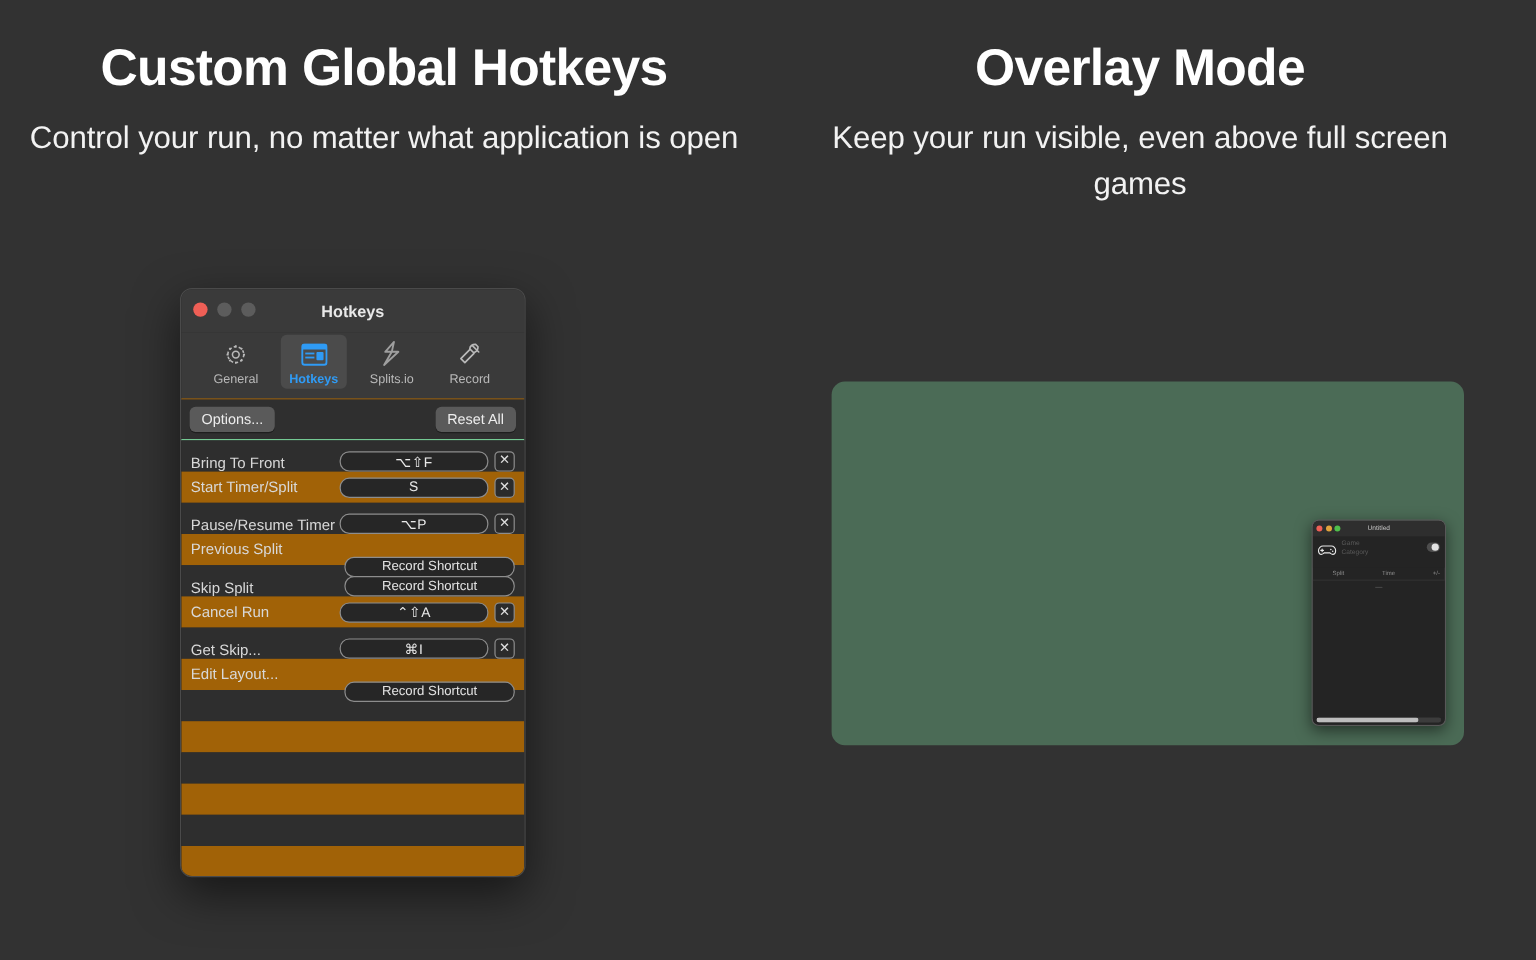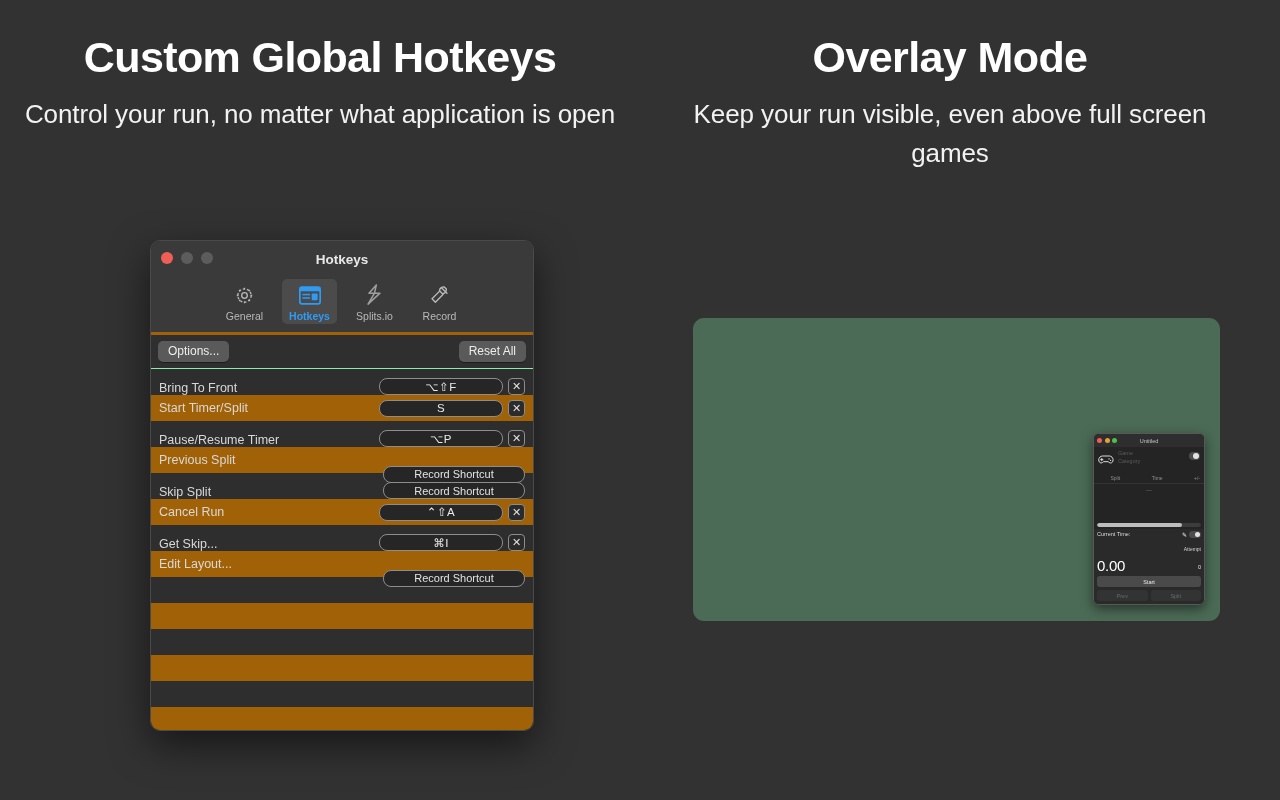--- a/index.html
+++ b/index.html
@@ -28,21 +28,21 @@
     font-weight: 400;
     line-height: 1.48;
     margin-top: 14px;
     letter-spacing: -0.1px;
   }
 
   
   .hk-window {
     position: absolute;
     left: 150px; top: 240px;
-    width: 384px; height: 491px;
+    width: 288px; height: 491px;
     background: #2b2b2b;
     border-radius: 10px;
     border: 1px solid #4a4a4a;
     box-shadow: 0 14px 38px rgba(0,0,0,0.55);
     overflow: hidden;
     display: flex; flex-direction: column;
   }
   .hk-titlebar {
     height: 36px;
     background: #3a3a3a;
@@ -59,21 +59,21 @@
     width: 100%; text-align: center;
     color: #e8e8e8; font-size: 13.5px; font-weight: bold;
   }
 
   .hk-toolbar {
     background: #3a3a3a;
     flex: 0 0 auto;
     display: flex; justify-content: center; align-items: flex-end;
     gap: 10px;
     padding: 2px 0 8px 0;
-    border-bottom: 3px solid #a16207;
+    border-bottom: 1px solid #a16207;
   }
   .tb-item {
     width: 55px;
     display: flex; flex-direction: column; align-items: center;
     padding: 4px 2px 2px 2px;
     border-radius: 5px;
   }
   .tb-item.selected { background: #4b4b4b; }
   .tb-ico { height: 24px; display: flex; align-items: center; justify-content: center; }
   .tb-label {
@@ -429,39 +429,16 @@
     <div class="mini-body">
       <span class="dash">—</span>
     </div>
 
     <div class="mini-progress">
       <div class="track">
         <div class="bar"></div>
       </div>
     </div>
 
-    <div class="mini-footer">
-      <div class="mf-top">
-        <span class="mf-curlabel">Current Time:</span>
-        <span class="mf-icons">
-          <span class="pencil">✎</span>
-          <span class="toggle">
-              <i></i>
-            </span>
-        </span>
-      </div>
-      <div class="mf-mid">
-        <span class="mf-time">0.00</span>
-        <span class="mf-attempt">
-          <span class="lbl">Attempt</span><br>
-          <span class="num">0</span>
-        </span>
-      </div>
-      <div class="mini-btn">Start</div>
-      <div class="mini-row2">
-        <div class="mini-btn disabled">Prev</div>
-        <div class="mini-btn disabled">Split</div>
-      </div>
-    </div>
 
   </div>
 
 </div>
 
 </body></html>

